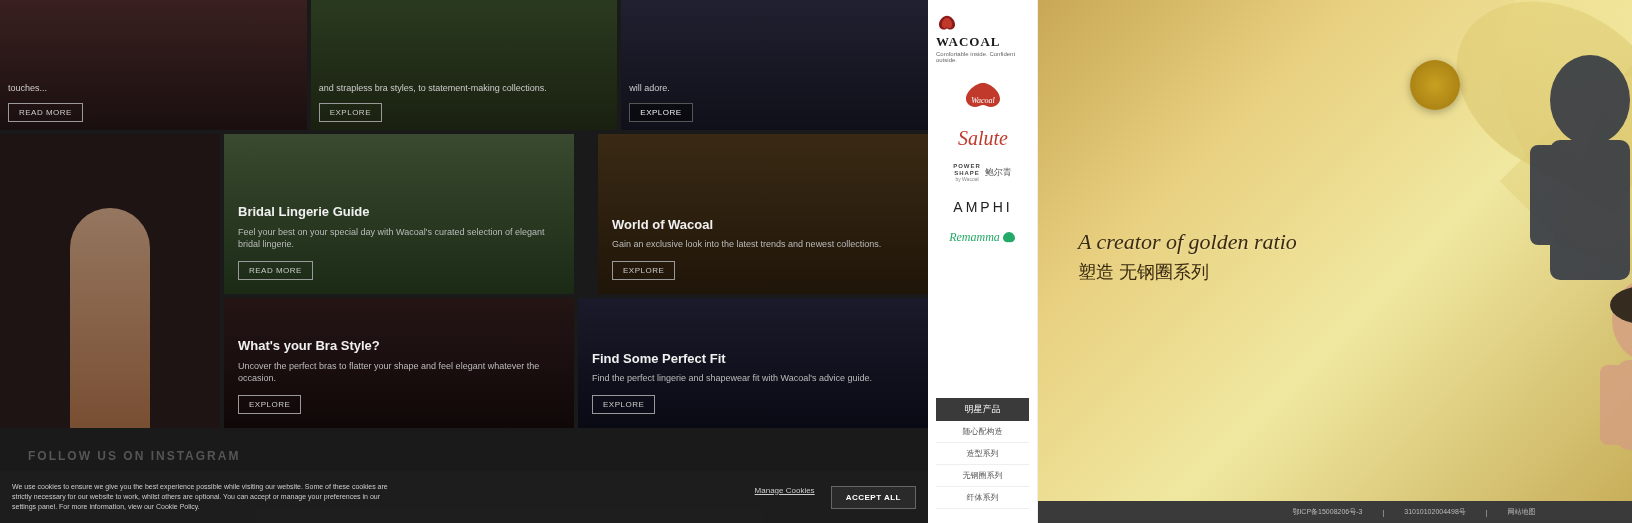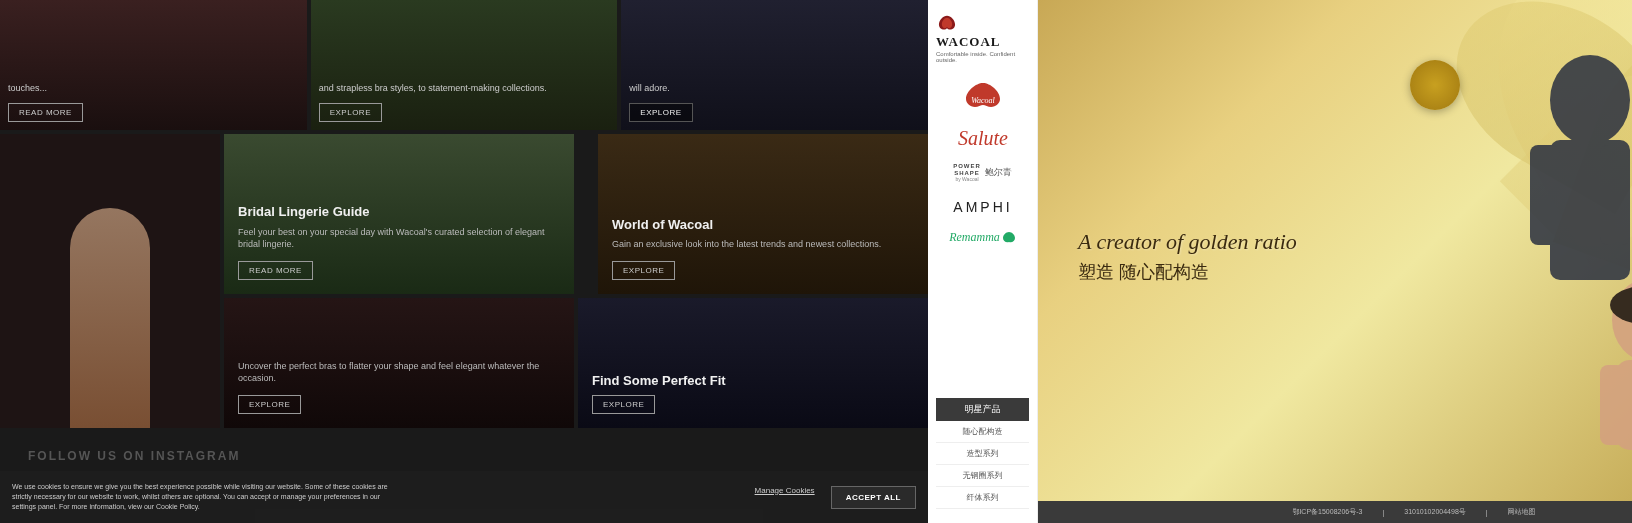--- a/index.html
+++ b/index.html
@@ -405,26 +405,28 @@
       <button class="btn-outline">READ MORE</button>
     </div>
 
     <div class="grid-cell cell-img-world">
       <span class="cell-title">World of Wacoal</span>
       <span class="cell-desc">Gain an exclusive look into the latest trends and newest collections.</span>
       <button class="btn-outline">EXPLORE</button>
     </div>
 
     <div class="grid-cell" style="background: linear-gradient(180deg, #251515 0%, #100808 100%);">
+      <span class="cell-title">What's your Bra Style?</span>
       <span class="cell-desc">Uncover the perfect bras to flatter your shape and feel elegant whatever the occasion.</span>
       <button class="btn-outline">EXPLORE</button>
     </div>
 
     <div class="grid-cell cell-img-fit">
       <span class="cell-title">Find Some Perfect Fit</span>
+      <span class="cell-desc">Find the perfect lingerie and shapewear fit with Wacoal's advice guide.</span>
       <button class="btn-outline">EXPLORE</button>
     </div>
 
   </div>
 
   <div class="instagram-text" style="color: #555; font-size: 12px; bottom: 60px; left: 28px; position: absolute; letter-spacing: 2px;">FOLLOW US ON INSTAGRAM</div>
 
   <div class="cookie-bar">
     <p class="cookie-text">We use cookies to ensure we give you the best experience possible while visiting our website. Some of these cookies are strictly necessary for our website to work, whilst others are optional. You can accept or manage your preferences in our settings panel. For more information, view our Cookie Policy.</p>
     <div class="cookie-actions">
@@ -524,21 +526,21 @@
         <ellipse cx="280" cy="300" rx="38" ry="42" fill="#d4a080"></ellipse>
         <rect x="245" y="340" width="70" height="90" rx="15" fill="#d4a080"></rect>
         <rect x="230" y="345" width="25" height="80" rx="8" fill="#d4a080"></rect>
         <rect x="310" y="325" width="28" height="70" rx="8" fill="#d4a080" transform="rotate(-20, 310, 325)"></rect>
 
         <ellipse cx="280" cy="285" rx="40" ry="20" fill="#1a1010"></ellipse>
       </svg>
 
       <div class="hero-text-overlay">
         <div class="hero-italic-text">A creator of golden ratio</div>
-        <div class="hero-chinese-text">塑造 随心配构造</div>
+        <div class="hero-chinese-text">塑造 无钢圈系列</div>
       </div>
 
     </div>
 
     <div class="right-bottom-bar">
       <span class="bottom-bar-text">鄂ICP备15008206号-3</span>
       <span class="bottom-bar-text">|</span>
       <span class="bottom-bar-text">31010102004498号</span>
       <span class="bottom-bar-text">|</span>
       <span class="bottom-bar-text" style="cursor:pointer;">网站地图</span>

